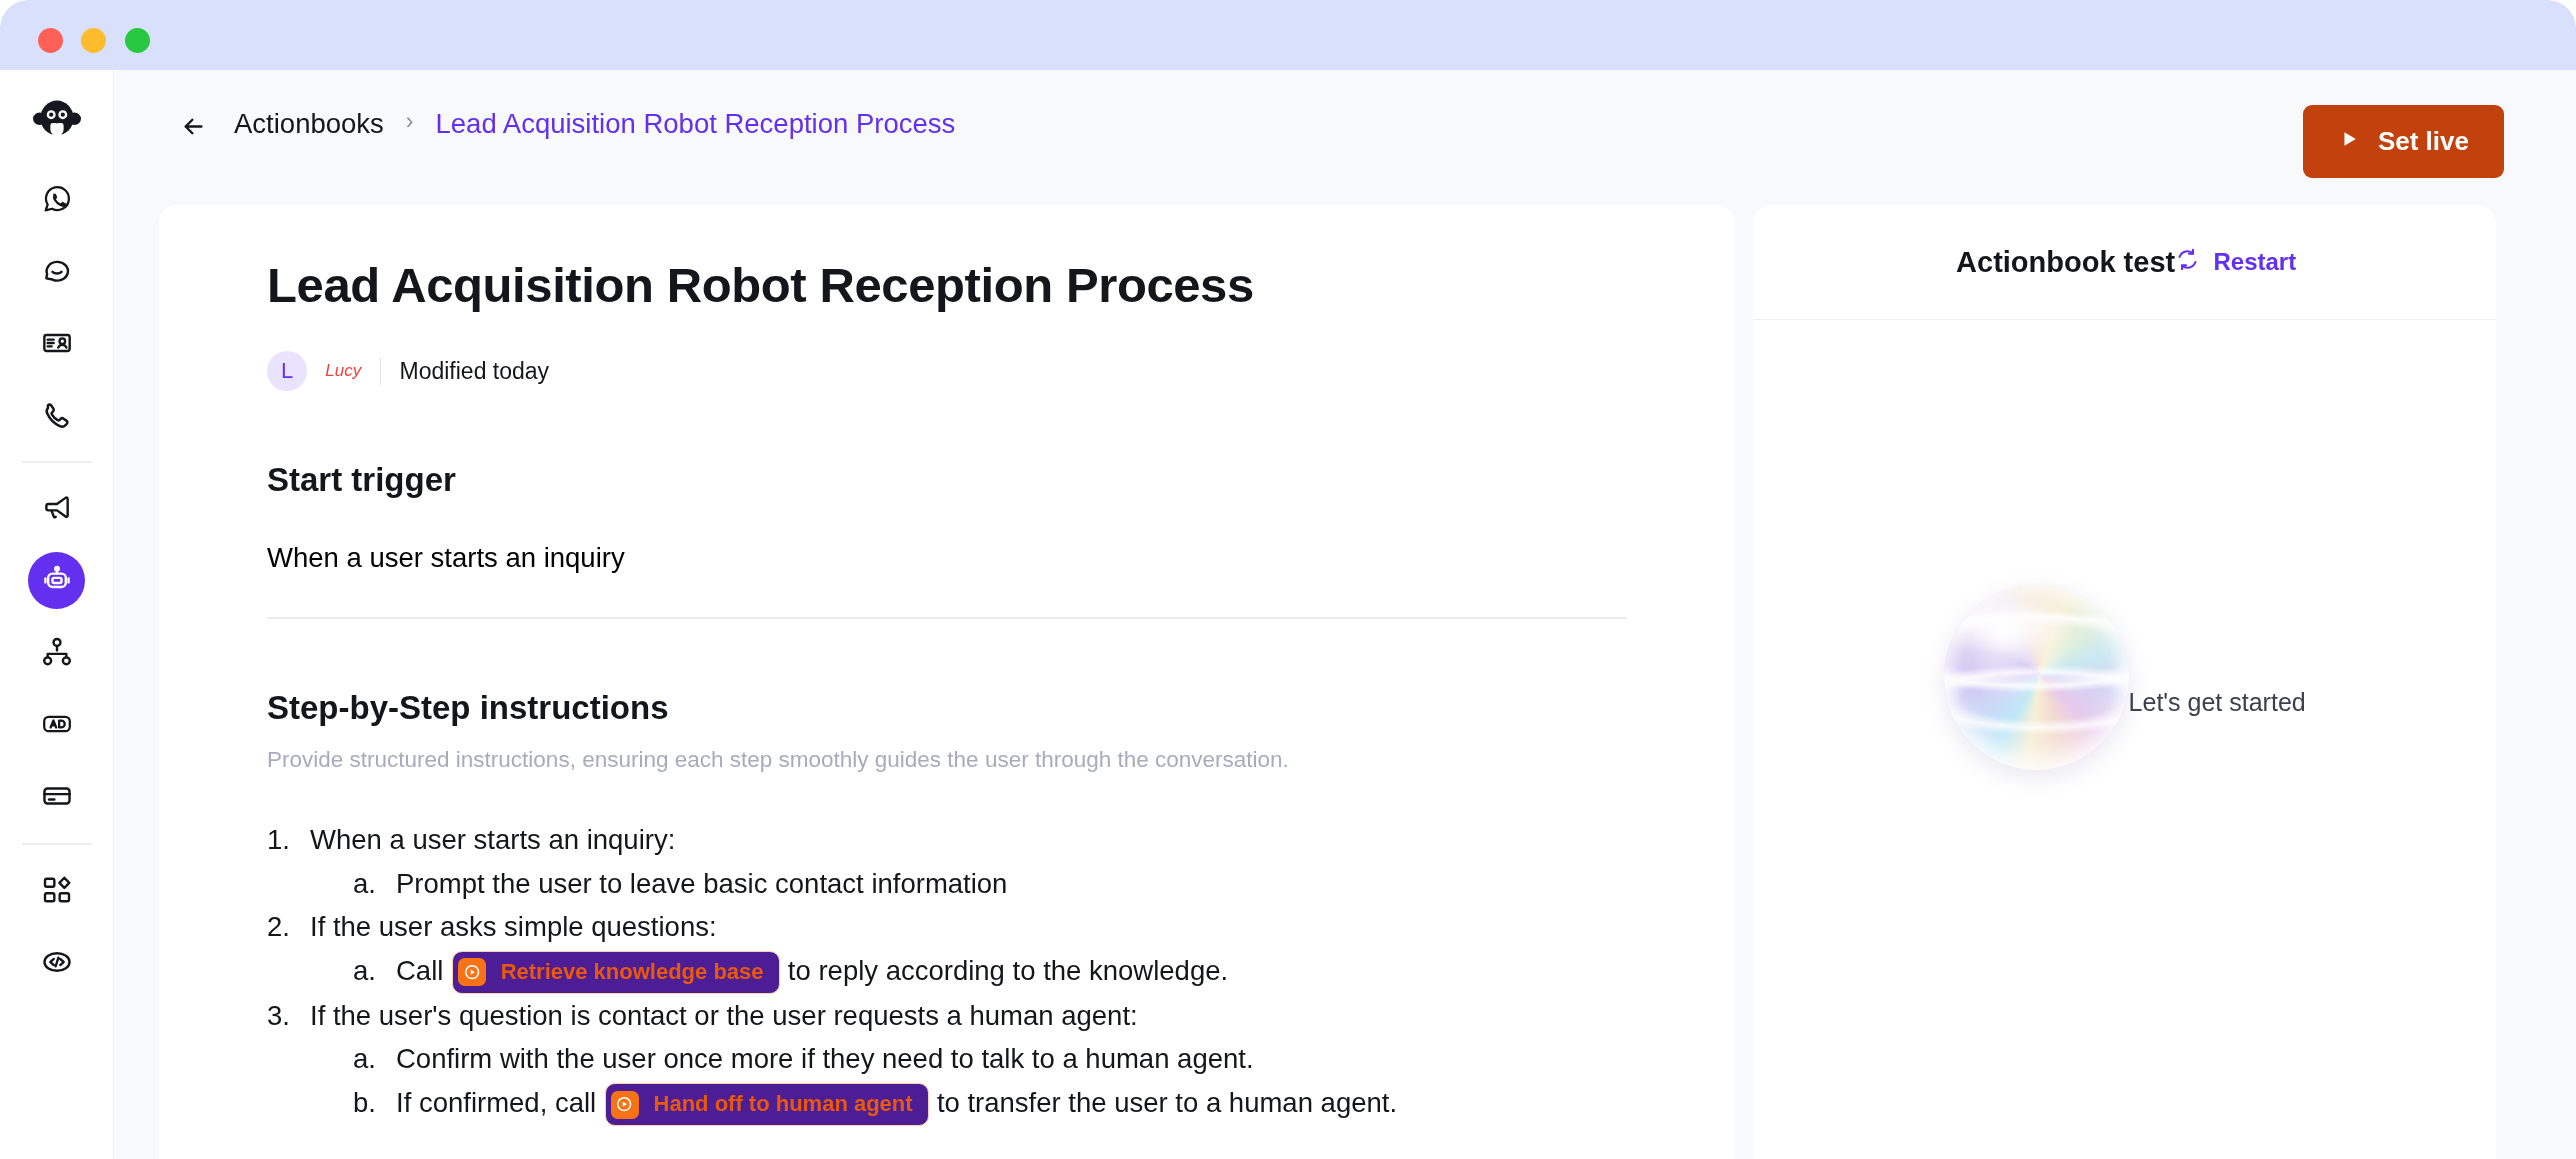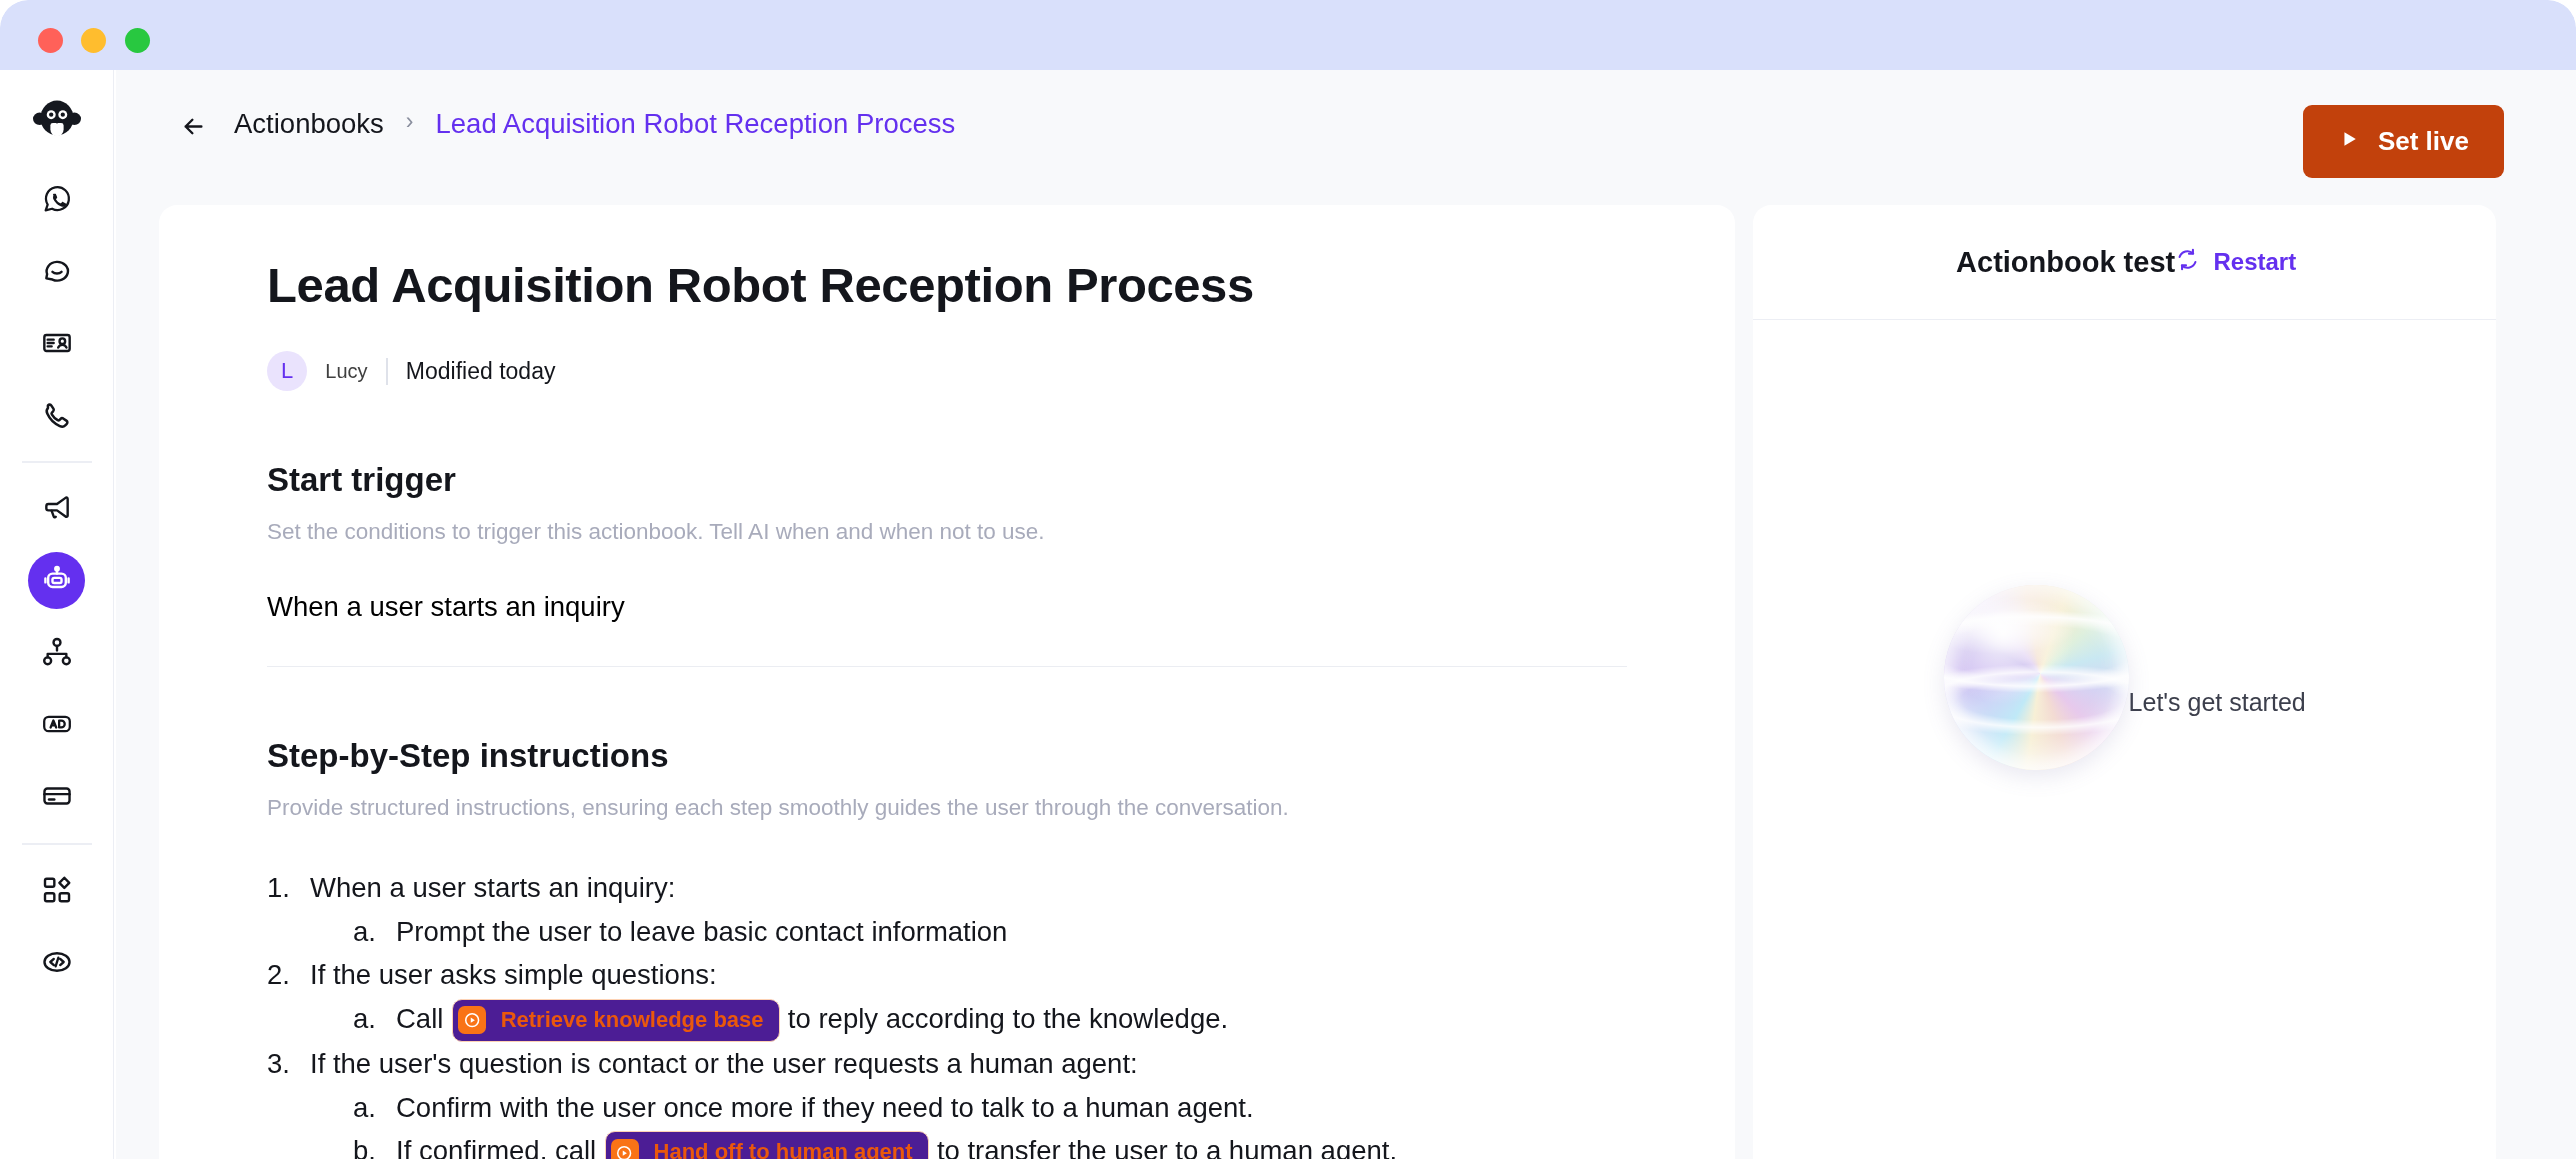--- a/index.html
+++ b/index.html
@@ -168,21 +168,21 @@
     margin-top: 38px;
   }
   .avatar {
     width: 40px; height: 40px;
     border-radius: 50%;
     background: #eae3fd;
     color: #6430ef;
     font-size: 22px;
     display: flex; align-items: center; justify-content: center;
   }
-  .meta-name { font-size: 20px; color: #404040; }
+  .meta-name { font-size: 17px; color: #ef4444; font-style: italic; }
   .meta-div { width: 1.7px; height: 27px; background: #dfe2ea; }
   .meta-mod { font-size: 23px; color: #14161c; }
 
   .section { margin-top: 70px; }
   .sec-title {
     font-size: 33px;
     font-weight: bold;
     color: #14161c;
   }
   .sec-sub {
@@ -497,21 +497,20 @@
 
         <div class="meta">
           <span class="avatar">L</span>
           <span class="meta-name">Lucy</span>
           <span class="meta-div"></span>
           <span class="meta-mod">Modified today</span>
         </div>
 
         <div class="section">
           <h2 class="sec-title">Start trigger</h2>
-          <p class="sec-sub">Set the conditions to trigger this actionbook. Tell AI when and when not to use.</p>
           <p class="sec-body">When a user starts an inquiry</p>
           <div class="hr"></div>
         </div>
 
         <div class="section">
           <h2 class="sec-title">Step-by-Step instructions</h2>
           <p class="sec-sub">Provide structured instructions, ensuring each step smoothly guides the user through the conversation.</p>
           <ol class="steps" id="steps-list">
               <li><span>When a user starts an inquiry:</span><ol class="sub">
                   <li><span>Prompt the user to leave basic contact information</span></li>

